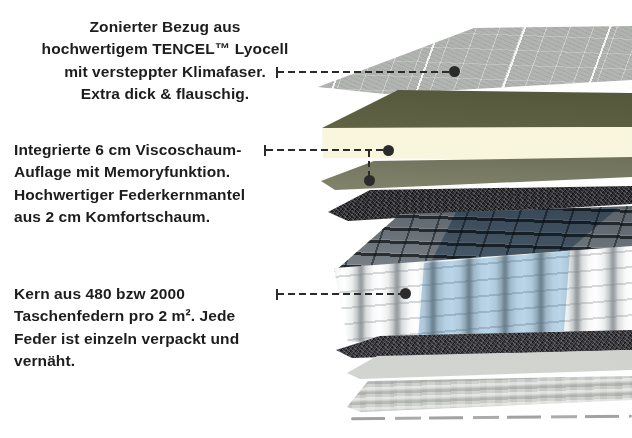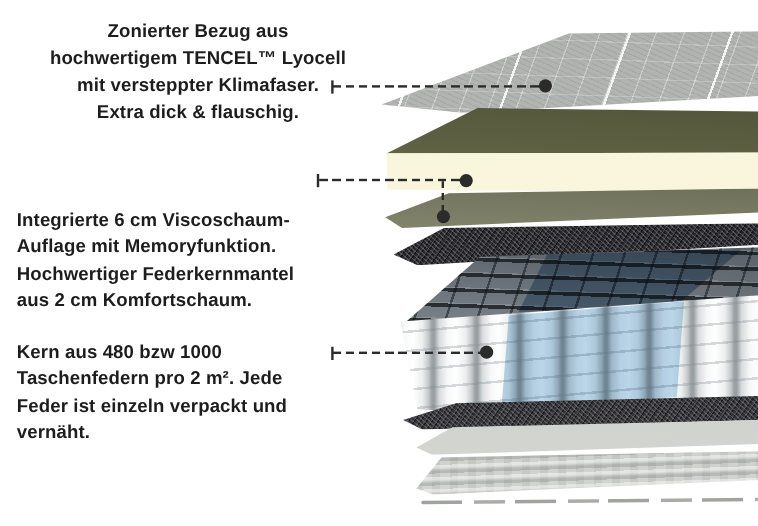--- a/index.html
+++ b/index.html
@@ -9,21 +9,21 @@
     font-family:"Liberation Sans",sans-serif;
   }
   
   .note{
     position:absolute;left:14px;width:302px;
     font-weight:700;font-size:15.5px;line-height:22.4px;
     color:var(--c-text,#1d1d1d);
     white-space:pre-line;letter-spacing:.1px;margin:0;
   }
   #note-cover{top:16px;text-align:center;}
-  #note-visco{top:139px;margin-top:34px;}
+  #note-visco{top:139px;}
   #note-springs{top:283px;}
 
   
   .diagram{position:absolute;inset:0;}
   .layer{position:absolute;inset:0;}
 
   
   .cover{
     clip-path:polygon(318px 87px,474px 28px,632px 26px,632px 80px,385px 94px);
     background:
@@ -154,16 +154,16 @@
 </div>
 
 <p class="note" id="note-cover">Zonierter Bezug aus
 hochwertigem TENCEL™ Lyocell
 mit versteppter Klimafaser.
 Extra dick &amp; flauschig.</p>
 <p class="note" id="note-visco">Integrierte 6 cm Viscoschaum-
 Auflage mit Memoryfunktion.
 Hochwertiger Federkernmantel
 aus 2 cm Komfortschaum.</p>
-<p class="note" id="note-springs">Kern aus 480 bzw 1000
+<p class="note" id="note-springs">Kern aus 480 bzw 2000
 Taschenfedern pro 2 m². Jede
 Feder ist einzeln verpackt und
 vernäht.</p>
 
 </body></html>

